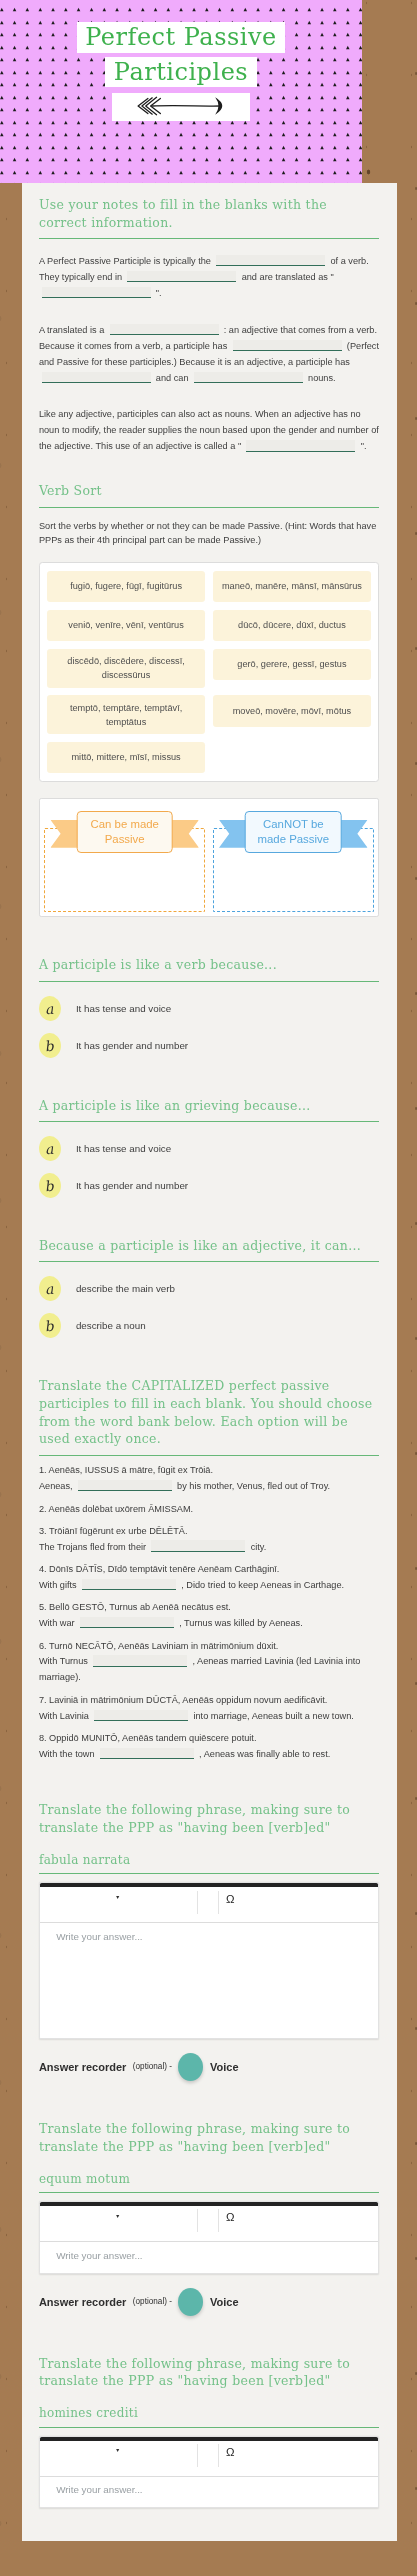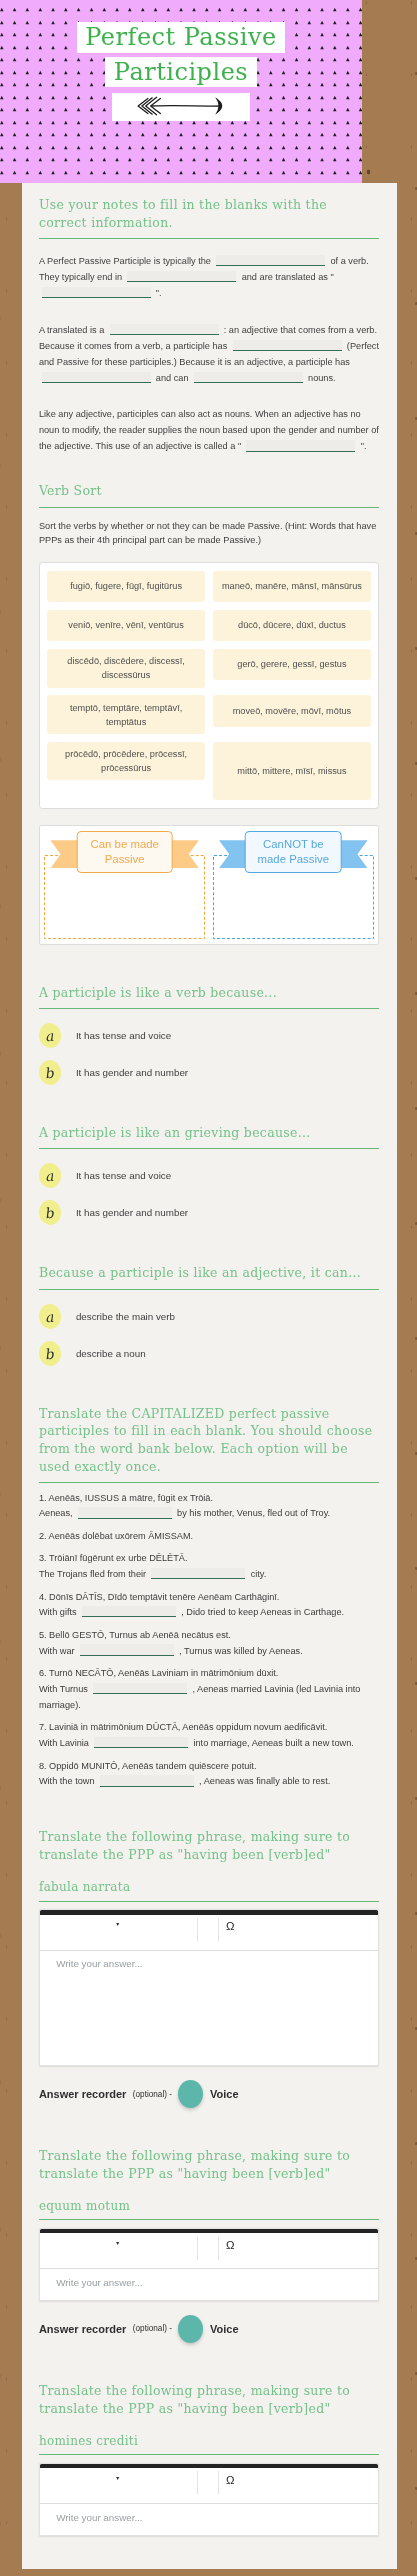--- a/index.html
+++ b/index.html
@@ -76,21 +76,21 @@
   .verb-card:nth-child(10){min-height:48px;}
   
   .bucket-box{
     background:#ffffff;border:0.5px solid #dcdcdc;border-radius:2.2px;
     margin-top:16.3px;padding:4.3px;display:flex;gap:7.6px;
   }
   .bucket{flex:1;position:relative;padding-top:25px;}
   .dropzone{height:82px;background:#ffffff;border-radius:1.1px;}
   .bucket.orange .dropzone{border:1.1px dashed #f0a73c;}
   .bucket.blue .dropzone{border:1.1px dashed #4da3dd;}
-  .ribbon{position:absolute;top:1px;left:50%;transform:translateX(-50%);width:60%;z-index:2;}
+  .ribbon{position:absolute;top:8px;left:50%;transform:translateX(-50%);width:60%;z-index:2;}
   .tail{position:absolute;top:8.7px;height:28px;width:32px;z-index:1;}
   .tail.left{left:-26px;clip-path:polygon(0 0,100% 0,100% 100%,0 100%,32% 50%);}
   .tail.right{right:-26px;clip-path:polygon(0 0,100% 0,68% 50%,100% 100%,0 100%);}
   .bucket.orange .tail{background:#fbcb87;}
   .bucket.blue .tail{background:#83c3ef;}
   .ribbon-label{
     position:relative;z-index:2;display:block;text-align:center;
     border-radius:4.3px;padding:4.9px 2.2px;font-size:11.4px;line-height:1.3;
   }
   .bucket.orange .ribbon-label{background:#fdf9f0;border:1.1px solid #f2a94c;color:#f2a94c;}
@@ -215,21 +215,20 @@
       <div class="verb-box">
         <div class="verb-grid">
           <div class="verb-card">fugiō, fugere, fūgī, fugitūrus</div>
           <div class="verb-card">maneō, manēre, mānsī, mānsūrus</div>
           <div class="verb-card">veniō, venīre, vēnī, ventūrus</div>
           <div class="verb-card">dūcō, dūcere, dūxī, ductus</div>
           <div class="verb-card">discēdō, discēdere, discessī, discessūrus</div>
           <div class="verb-card">gerō, gerere, gessī, gestus</div>
           <div class="verb-card">temptō, temptāre, temptāvī, temptātus</div>
           <div class="verb-card">moveō, movēre, mōvī, mōtus</div>
-          <div class="verb-card">prōcēdō, prōcēdere, prōcessī, prōcessūrus</div>
           <div class="verb-card">mittō, mittere, mīsī, missus</div>
         </div>
       </div>
       <div class="bucket-box">
         <div class="bucket orange">
           <div class="ribbon">
             <i class="tail left"></i>
             <i class="tail right"></i>
             <span class="ribbon-label">Can be made Passive</span>
           </div>

